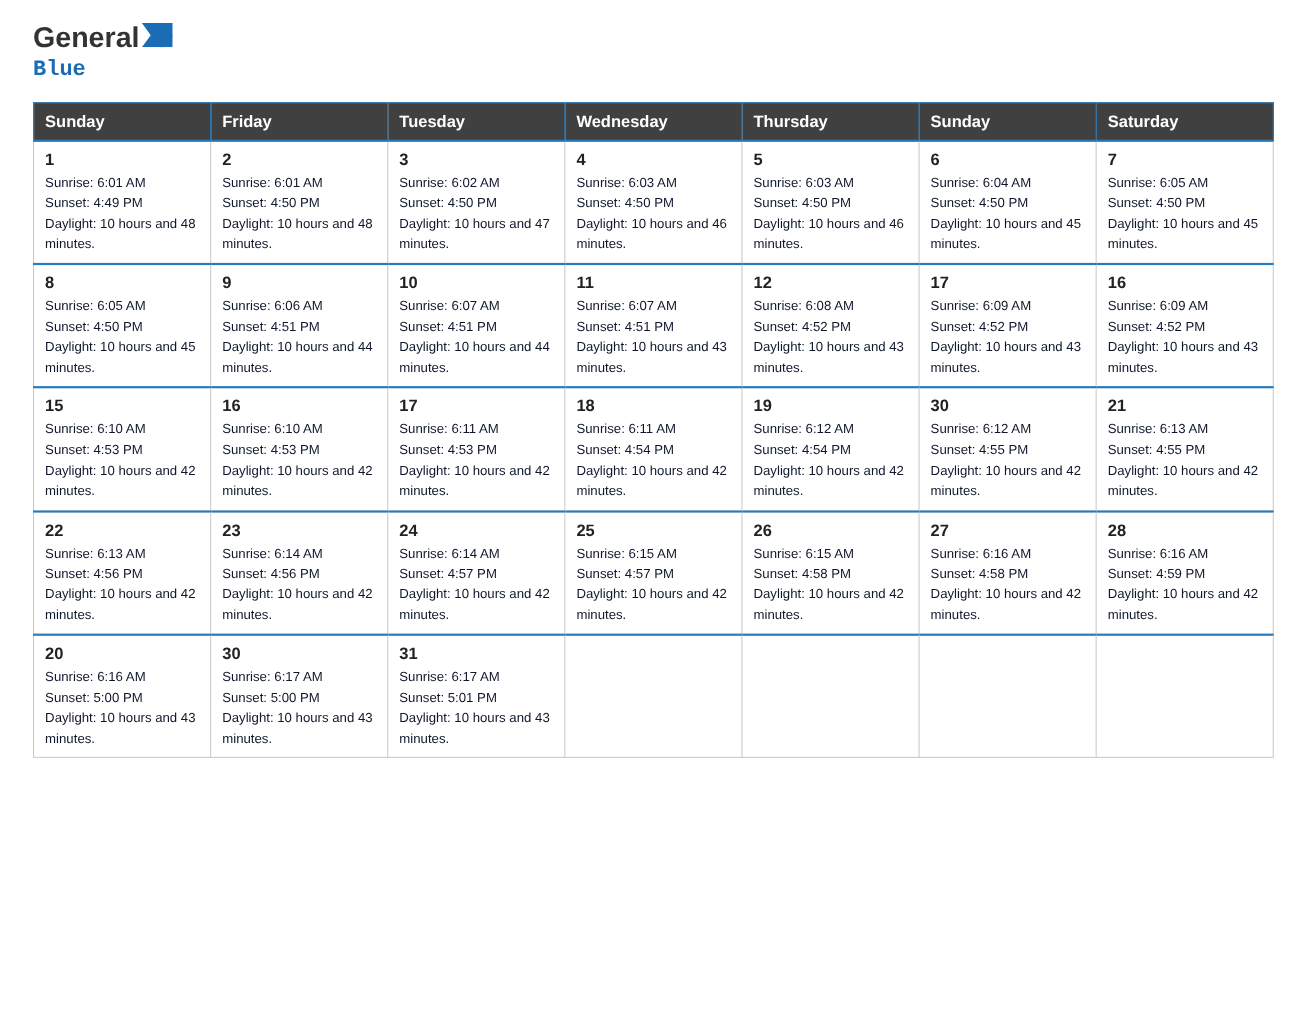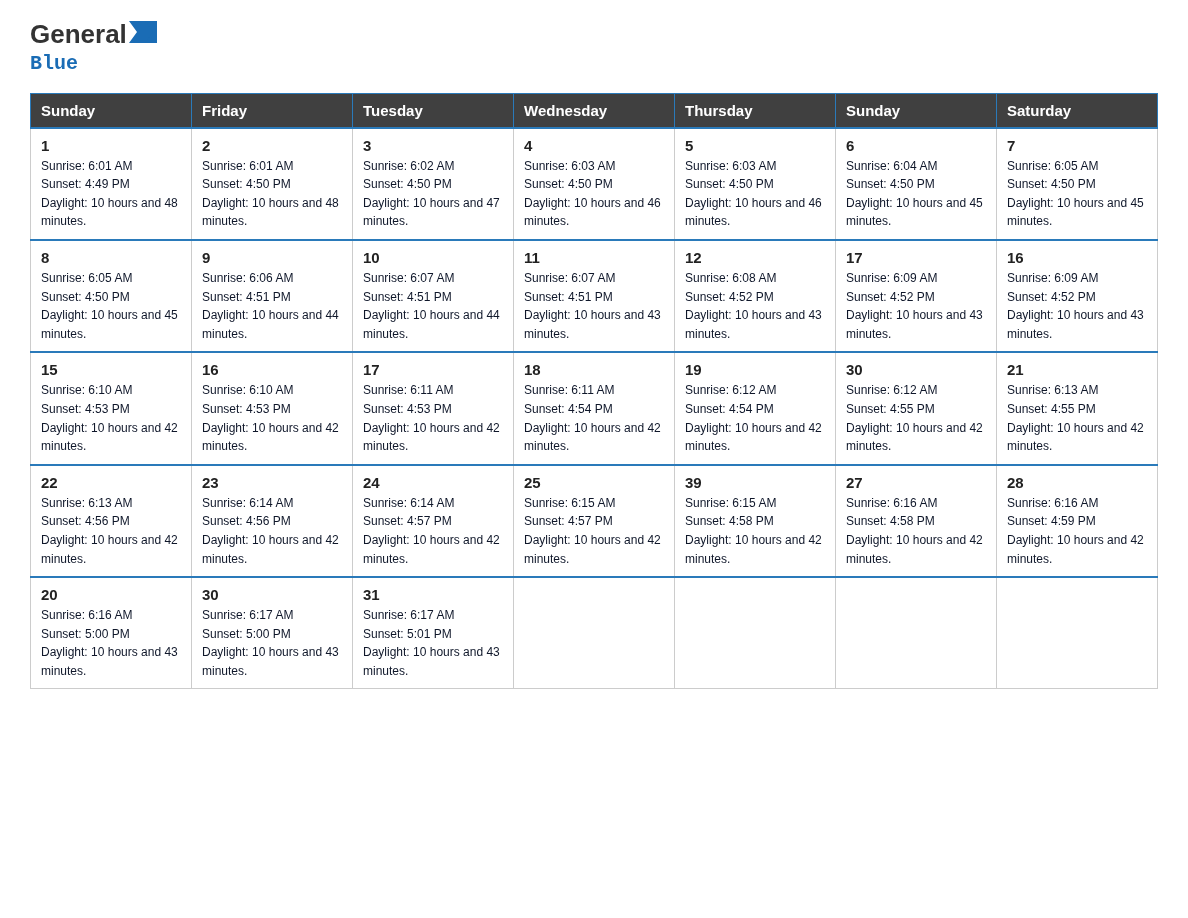--- a/index.html
+++ b/index.html
@@ -157,21 +157,21 @@
       </tr>
       <tr>
         <td><span class="day-num">22</span>
         <span class="day-info">Sunrise: 6:13 AM<br>Sunset: 4:56 PM<br>Daylight: 10 hours and 42 minutes.</span></td>
         <td><span class="day-num">23</span>
         <span class="day-info">Sunrise: 6:14 AM<br>Sunset: 4:56 PM<br>Daylight: 10 hours and 42 minutes.</span></td>
         <td><span class="day-num">24</span>
         <span class="day-info">Sunrise: 6:14 AM<br>Sunset: 4:57 PM<br>Daylight: 10 hours and 42 minutes.</span></td>
         <td><span class="day-num">25</span>
         <span class="day-info">Sunrise: 6:15 AM<br>Sunset: 4:57 PM<br>Daylight: 10 hours and 42 minutes.</span></td>
-        <td><span class="day-num">39</span>
+        <td><span class="day-num">26</span>
         <span class="day-info">Sunrise: 6:15 AM<br>Sunset: 4:58 PM<br>Daylight: 10 hours and 42 minutes.</span></td>
         <td><span class="day-num">27</span>
         <span class="day-info">Sunrise: 6:16 AM<br>Sunset: 4:58 PM<br>Daylight: 10 hours and 42 minutes.</span></td>
         <td><span class="day-num">28</span>
         <span class="day-info">Sunrise: 6:16 AM<br>Sunset: 4:59 PM<br>Daylight: 10 hours and 42 minutes.</span></td>
       </tr>
       <tr>
         <td><span class="day-num">20</span>
         <span class="day-info">Sunrise: 6:16 AM<br>Sunset: 5:00 PM<br>Daylight: 10 hours and 43 minutes.</span></td>
         <td><span class="day-num">30</span>

